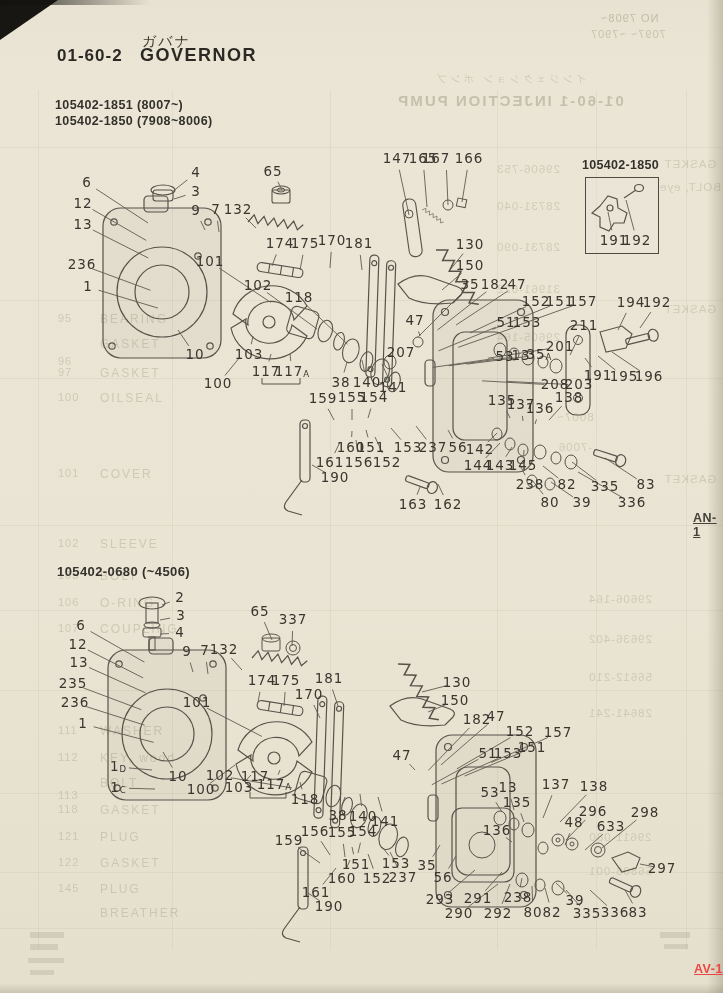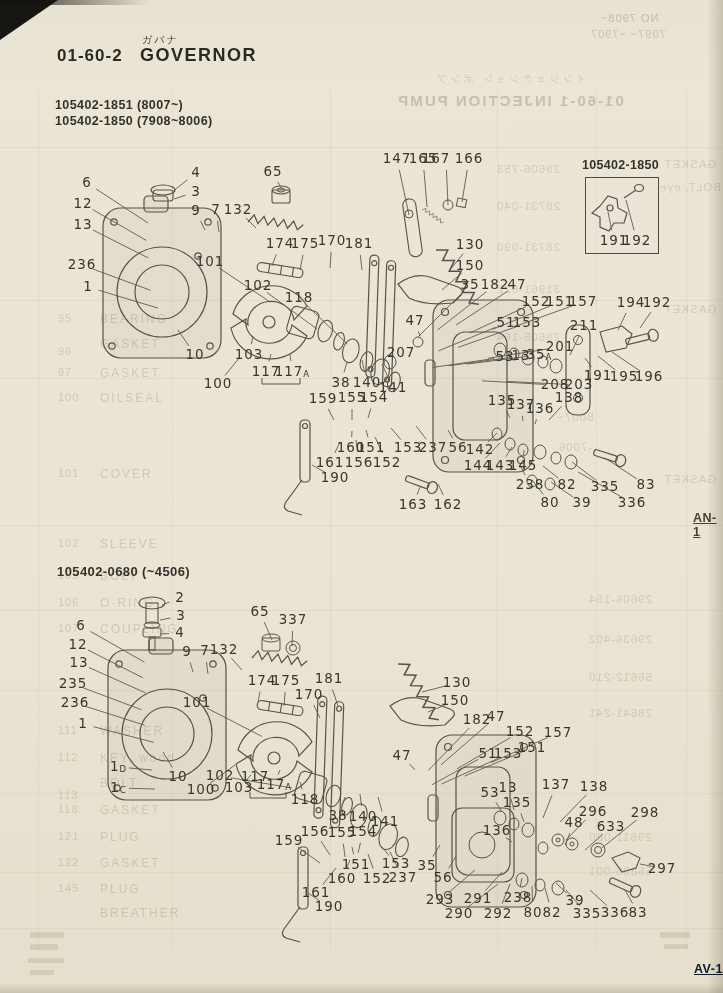--- a/index.html
+++ b/index.html
@@ -16,39 +16,39 @@
     background:linear-gradient(270deg,rgba(120,110,86,.30),rgba(120,110,86,0));}
   #bottom-shade{position:absolute;left:0;bottom:0;width:100%;height:10px;
     background:linear-gradient(0deg,rgba(120,110,86,.25),rgba(120,110,86,0));}
 
   .gridline{position:absolute;background:rgba(110,100,70,.07);}
   .v{width:1px;} .h{height:1px;}
 
   
   #section-code{position:absolute;left:57px;top:46px;font-size:17px;font-weight:bold;
     letter-spacing:1px;color:#2b2924;}
-  #title-jp{position:absolute;left:142px;top:33px;font-size:10px;color:#3a382f;letter-spacing:2px;
+  #title-jp{position:absolute;left:142px;top:33px;font-size:14px;color:#3a382f;letter-spacing:2px;
     font-family:"DejaVu Sans",sans-serif;}
   #title-en{position:absolute;left:140px;top:45px;font-size:18px;font-weight:bold;
     letter-spacing:1.5px;color:#2b2924;}
   .model-line{position:absolute;left:55px;font-size:12.5px;font-weight:bold;
     color:#33312b;letter-spacing:.4px;}
   #model-u1{top:98px;} #model-u2{top:114px;}
   #model-lower{position:absolute;left:57px;top:564px;font-size:13px;font-weight:bold;
     color:#33312b;letter-spacing:.4px;}
 
   
   #inset-label{position:absolute;left:582px;top:158px;font-size:12.5px;font-weight:bold;
     color:#33312b;letter-spacing:.3px;}
   #inset-box{position:absolute;left:585px;top:177px;width:72px;height:75px;
     border:1.6px solid #4d4a42;background:rgba(235,230,218,.35);}
 
   .page-ref{position:absolute;font-size:12.5px;font-weight:bold;color:#45423a;
     text-decoration:underline;letter-spacing:.5px;}
-  #ref-upper{left:693px;top:511px;} #ref-lower{left:694px;top:962px;color:#0f172a;}
+  #ref-upper{left:693px;top:511px;} #ref-lower{left:694px;top:962px;color:#ef4444;}
 
   
   .callout{position:absolute;transform:translate(-50%,-50%);font-size:13.5px;
     color:#38362e;letter-spacing:.9px;white-space:nowrap;line-height:1;
     font-family:"DejaVu Sans",sans-serif;}
   .callout-sub{font-size:8.5px;vertical-align:-1px;letter-spacing:0;}
 
   
   .ghost-row-no,.ghost-row-name,.ghost-num,.ghost-mark{position:absolute;
     color:rgba(112,102,72,.22);font-family:"Liberation Sans",sans-serif;
@@ -618,21 +618,21 @@
       <span class="callout" style="left: 575px; top: 901px;">39</span>
       <span class="callout" style="left: 587px; top: 914px;">335</span>
       <span class="callout" style="left: 615px; top: 913px;">336</span>
       <span class="callout" style="left: 638px; top: 913px;">83</span>
       <span class="callout" style="left: 614px; top: 241px;">191</span>
       <span class="callout" style="left: 637px; top: 241px;">192</span>
     </div>
   <div id="ghost-rows-layer">
       <span class="ghost-row-no" style="top: 313px;">95</span>
       <span class="ghost-row-name" style="top: 313px;">BEARING</span>
-      <span class="ghost-row-no" style="top: 346px;">96</span>
+      <span class="ghost-row-no" style="top: 356px;">96</span>
       <span class="ghost-row-name" style="top: 338px;">GASKET</span>
       <span class="ghost-row-no" style="top: 367px;">97</span>
       <span class="ghost-row-name" style="top: 367px;">GASKET</span>
       <span class="ghost-row-no" style="top: 392px;">100</span>
       <span class="ghost-row-name" style="top: 392px;">OILSEAL</span>
       <span class="ghost-row-no" style="top: 468px;">101</span>
       <span class="ghost-row-name" style="top: 468px;">COVER</span>
       <span class="ghost-row-no" style="top: 538px;">102</span>
       <span class="ghost-row-name" style="top: 538px;">SLEEVE</span>
       <span class="ghost-row-no" style="top: 570px;">105</span>

